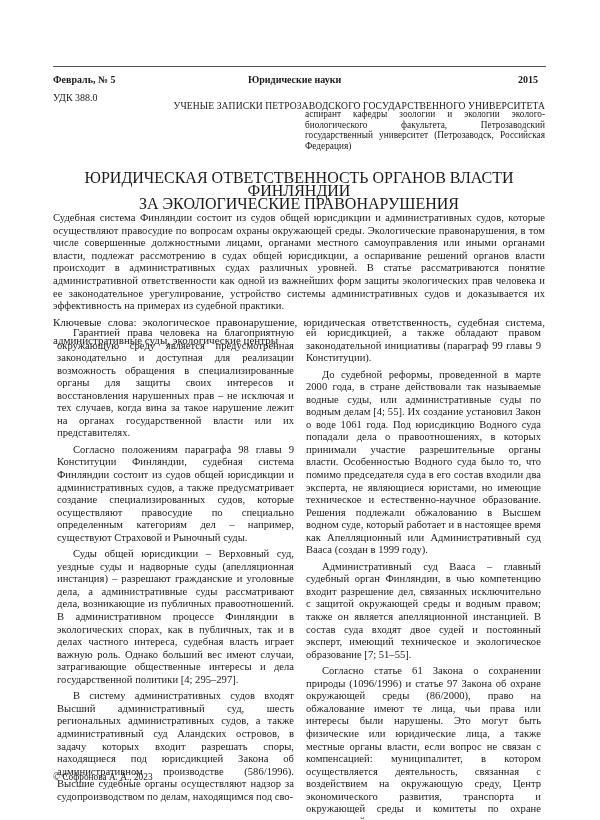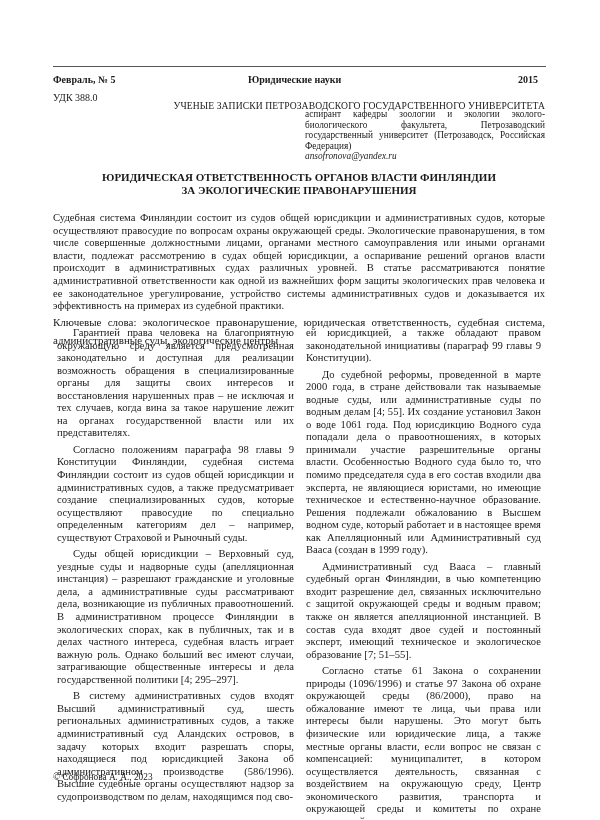--- a/index.html
+++ b/index.html
@@ -19,21 +19,21 @@
   .meta-row .issue { position: absolute; left: 0; }
   .meta-row .section { position: absolute; left: 195px; }
   .meta-row .year { position: absolute; right: 7px; }
   .udk { position: absolute; top: 92px; left: 53px; font-size: 10px; }
   .author-block { position: absolute; top: 109px; left: 305px; width: 240px; font-size: 9.3px; line-height: 10.6px; }
   .author-name { text-align: right; font-weight: bold; font-size: 9.6px; margin-bottom: 2px; letter-spacing: 0.1px; }
   .author-aff { text-align: justify; }
   .author-email { font-style: italic; }
   .title {
     position: absolute; top: 171px; left: 53px; width: 492px; text-align: center;
-    font-weight: bold; font-size: 11px; line-height: 13px;
+    font-weight: normal; font-size: 16px; line-height: 13px;
   }
   .abstract {
     position: absolute; top: 212px; left: 53px; width: 492px;
     font-size: 10.6px; line-height: 12.6px; text-align: justify;
   }
   .abstract p { margin: 0; text-indent: 0; }
   .keywords { font-size: 11px; line-height: 18px; margin-top: 3px; }
   .col { position: absolute; top: 323px; width: 245px; font-size: 10.6px; line-height: 12.55px; text-align: justify; }
   .col.left { left: 53px; }
   .col.right { left: 302px; width: 243px; }
@@ -49,21 +49,20 @@
 
 <div class="meta-row">
   <span class="issue">Февраль, № 5</span>
   <span class="section">Юридические науки</span>
   <span class="year">2015</span>
 </div>
 <div class="udk">УДК 388.0</div>
 
 <div class="author-block">
   <div class="author-aff">аспирант кафедры зоологии и экологии эколого-биологического факультета, Петрозаводский государственный университет (Петрозаводск, Российская Федерация)</div>
-  <div class="author-email">ansofronova@yandex.ru</div>
 </div>
 
 <div class="title">
   <div>ЮРИДИЧЕСКАЯ ОТВЕТСТВЕННОСТЬ ОРГАНОВ ВЛАСТИ ФИНЛЯНДИИ</div>
   <div>ЗА ЭКОЛОГИЧЕСКИЕ ПРАВОНАРУШЕНИЯ</div>
 </div>
 
 <div class="abstract">
   <p>Судебная система Финляндии состоит из судов общей юрисдикции и административных судов, которые осуществляют правосудие по вопросам охраны окружающей среды. Экологические правонарушения, в том числе совершенные должностными лицами, органами местного самоуправления или иными органами власти, подлежат рассмотрению в судах общей юрисдикции, а оспаривание решений органов власти происходит в административных судах различных уровней. В статье рассматриваются понятие административной ответственности как одной из важнейших форм защиты экологических прав человека и ее законодательное урегулирование, устройство системы административных судов и доказывается их эффективность на примерах из судебной практики.</p>
   <p class="keywords">Ключевые слова: экологическое правонарушение, юридическая ответственность, судебная система, административные суды, экологические центры</p>

